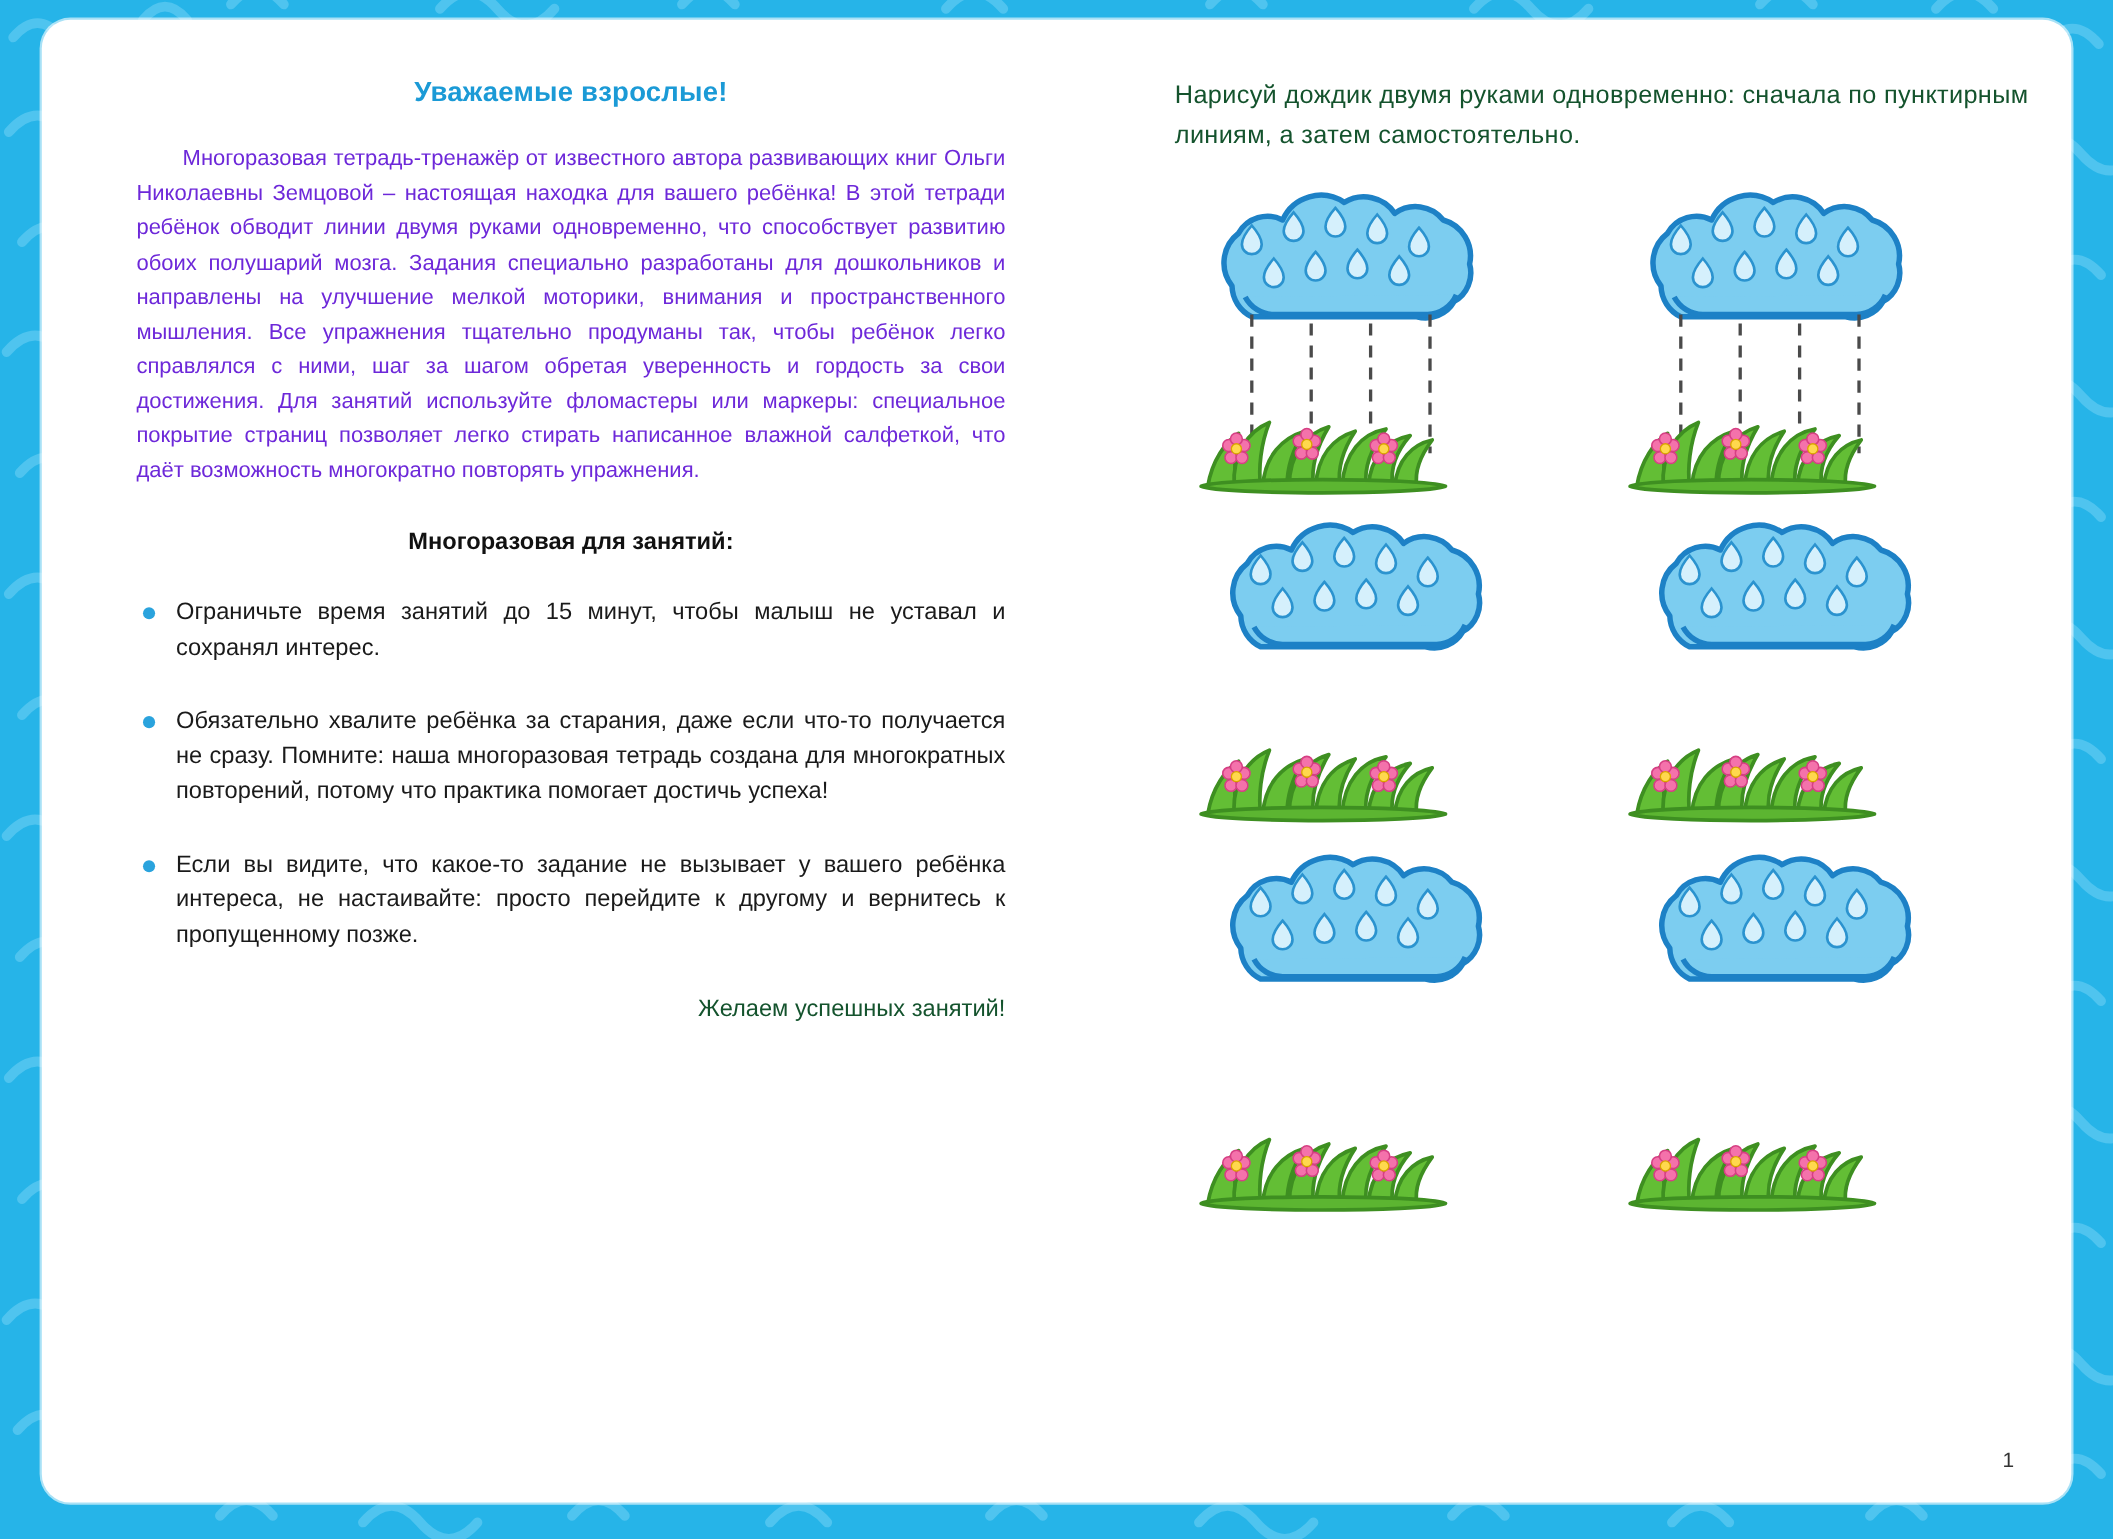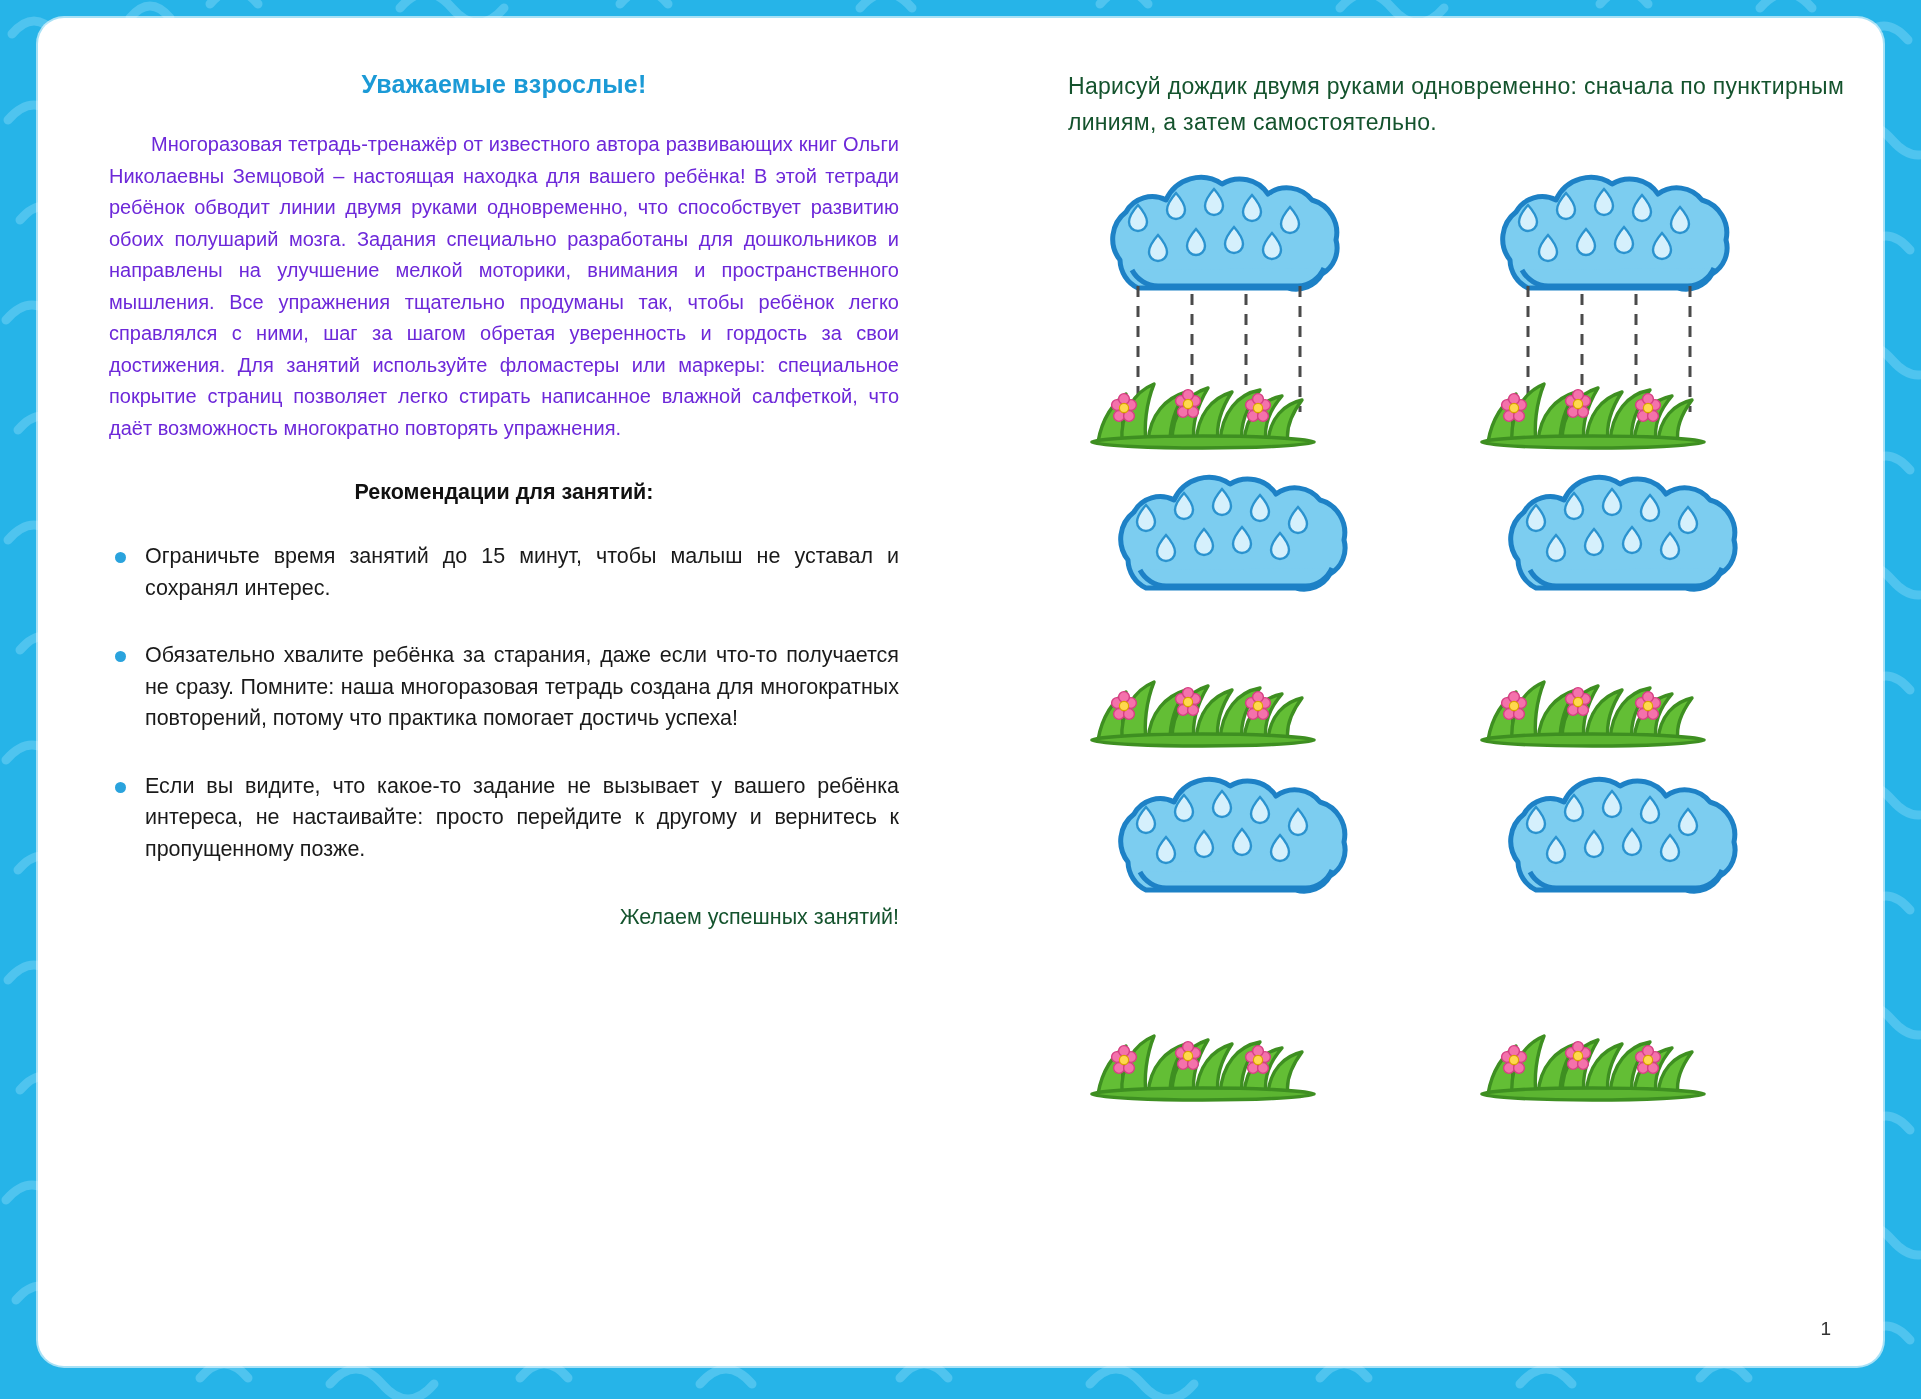--- a/index.html
+++ b/index.html
@@ -37,21 +37,21 @@
     height: 1348px;
     background: #ffffff;
     border-radius: 26px;
     box-shadow: 0 0 0 2px rgba(255,255,255,0.6);
     overflow: hidden;
   }
 
   
   .left-col {
     position: absolute;
-    left: 71px;
+    left: 86px;
     top: 52px;
     width: 790px;
   }
   .left-title {
     color: #1b9ad6;
     font-size: 25px;
     font-weight: bold;
     text-align: center;
     margin: 0 0 30px 0;
     letter-spacing: .2px;
@@ -188,21 +188,21 @@
       <path d="M1760,8 q26,-30 52,0"></path>
     </g>
   </svg>
 
   <div class="sheet">
 
     <div class="left-col">
       <h1 class="left-title">Уважаемые взрослые!</h1>
       <p class="para">Многоразовая тетрадь-тренажёр от известного автора развивающих книг Ольги Николаевны Земцовой – настоящая находка для вашего ребёнка! В этой тетради ребёнок обводит линии двумя руками одновременно, что способствует развитию обоих полушарий мозга. Задания специально разработаны для дошкольников и направлены на улучшение мелкой моторики, внимания и пространственного мышления. Все упражнения тщательно продуманы так, чтобы ребёнок легко справлялся с ними, шаг за шагом обретая уверенность и гордость за свои достижения. Для занятий используйте фломастеры или маркеры: специальное покрытие страниц позволяет легко стирать написанное влажной салфеткой, что даёт возможность многократно повторять упражнения.</p>
 
-      <div class="sub-title">Рекомендации для занятий:</div>
+      <div class="sub-title">Многоразовая для занятий:</div>
 
       <ul class="tips">
         <li>
           <span class="bullet"></span>
           <span>Ограничьте время занятий до 15 минут, чтобы малыш не уставал и сохранял интерес.</span>
         </li>
         <li>
           <span class="bullet"></span>
           <span>Обязательно хвалите ребёнка за старания, даже если что-то получается не сразу. Помните: наша многоразовая тетрадь создана для многократных повторений, потому что практика помогает достичь успеха!</span>
         </li>

